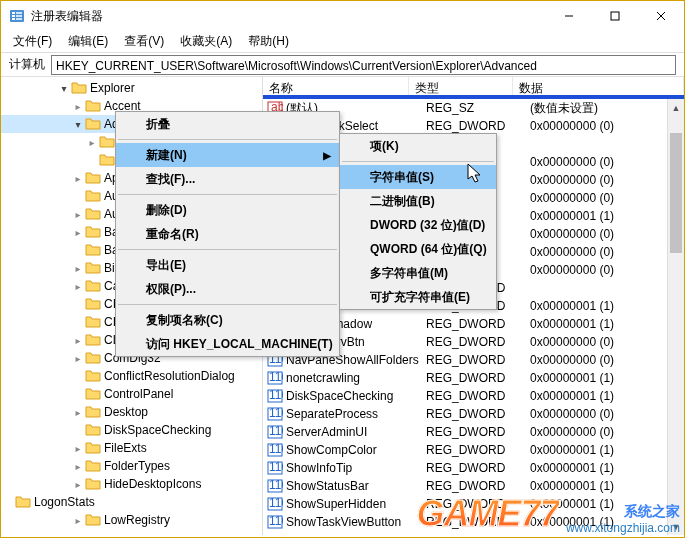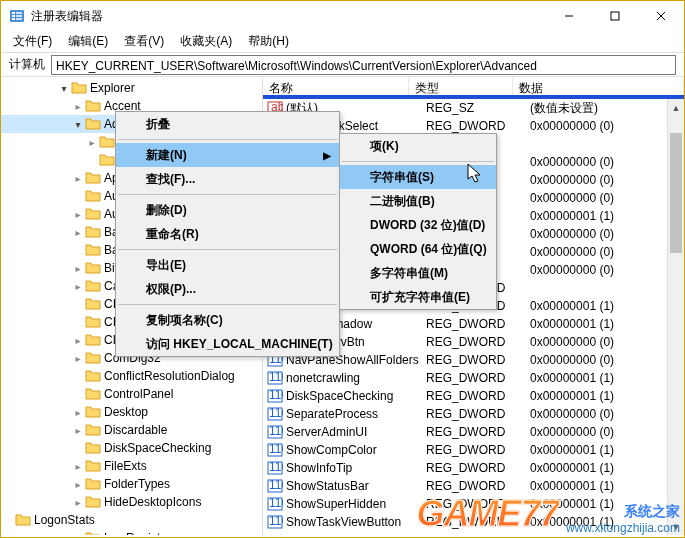--- a/index.html
+++ b/index.html
@@ -230,27 +230,20 @@
         <span class="tree-label">ControlPanel</span>
       </div>
       <div class="tree-node" style="padding-left: 70px;">
         <span class="tree-chev closed"></span>
         <svg class="folder-icon" viewBox="0 0 16 14">
           <path d="M1 3 L1 12 L15 12 L15 4 L7 4 L6 2 L1 2 Z" fill="#ffd86b" stroke="#d9a321"></path>
         </svg>
         <span class="tree-label">Desktop</span>
       </div>
       <div class="tree-node" style="padding-left: 70px;">
-        <span class="tree-chev closed"></span>
-        <svg class="folder-icon" viewBox="0 0 16 14">
-          <path d="M1 3 L1 12 L15 12 L15 4 L7 4 L6 2 L1 2 Z" fill="#ffd86b" stroke="#d9a321"></path>
-        </svg>
-        <span class="tree-label">Discardable</span>
-      </div>
-      <div class="tree-node" style="padding-left: 70px;">
         <span class="tree-chev"></span>
         <svg class="folder-icon" viewBox="0 0 16 14">
           <path d="M1 3 L1 12 L15 12 L15 4 L7 4 L6 2 L1 2 Z" fill="#ffd86b" stroke="#d9a321"></path>
         </svg>
         <span class="tree-label">DiskSpaceChecking</span>
       </div>
       <div class="tree-node" style="padding-left: 70px;">
         <span class="tree-chev closed"></span>
         <svg class="folder-icon" viewBox="0 0 16 14">
           <path d="M1 3 L1 12 L15 12 L15 4 L7 4 L6 2 L1 2 Z" fill="#ffd86b" stroke="#d9a321"></path>

